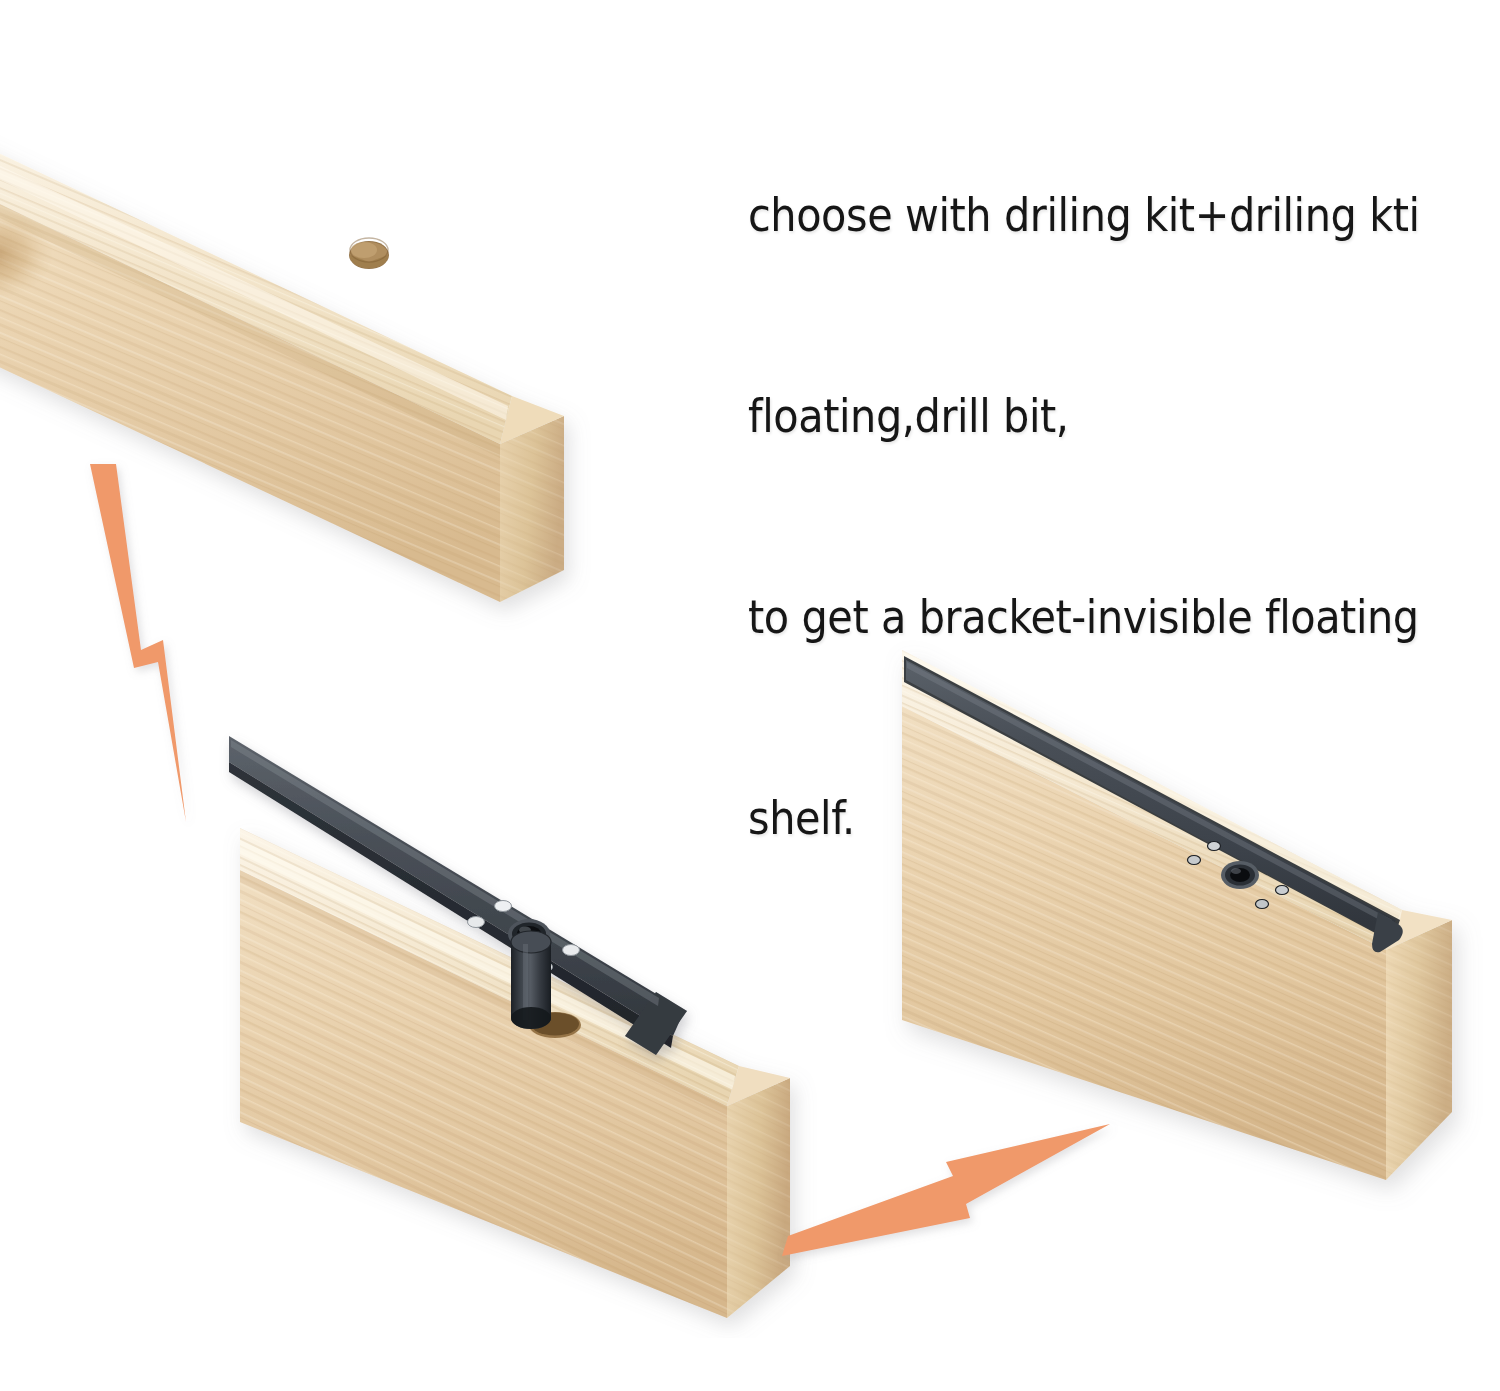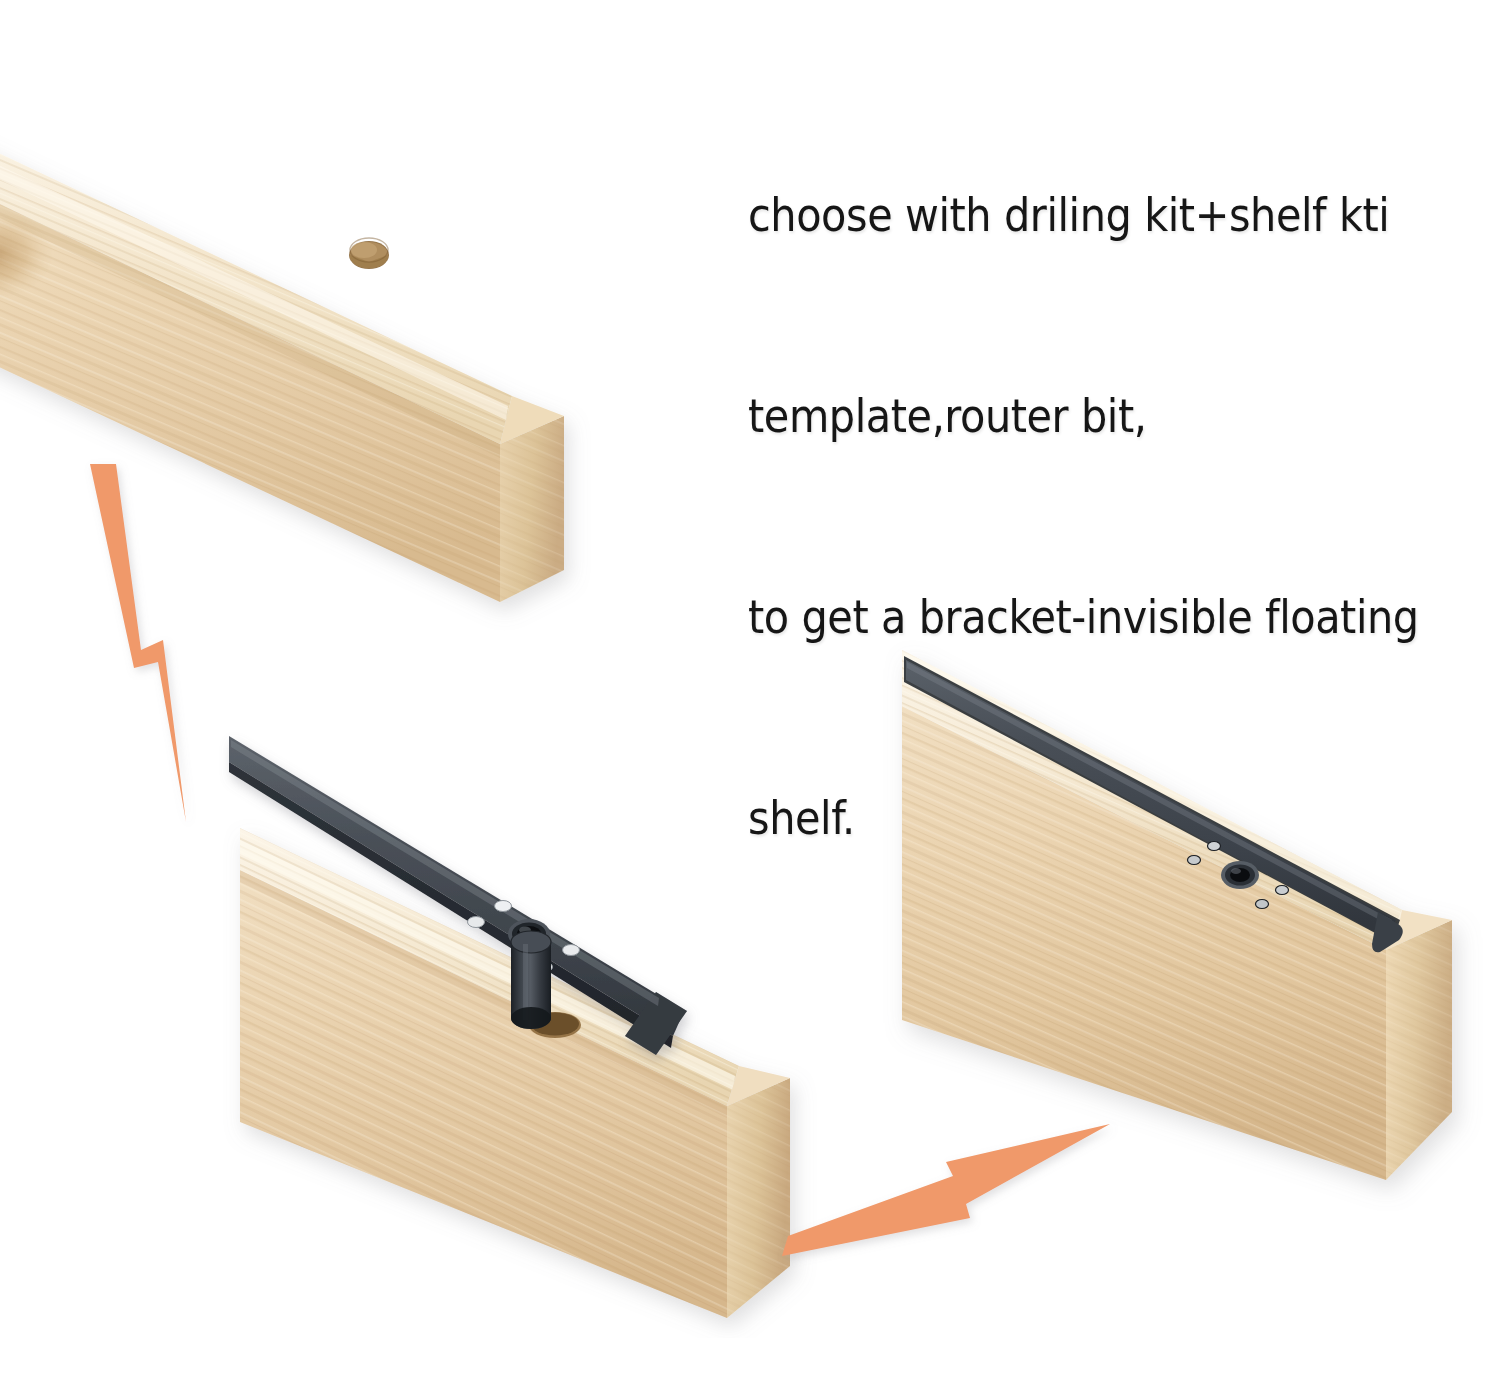--- a/index.html
+++ b/index.html
@@ -34,22 +34,22 @@
     text-shadow: 1px 2px 3px rgba(0,0,0,0.10);
   }
   #instructions .line { display: block; }
 </style>
 </head>
 <body>
 
 <div id="scene">
 
   <div id="instructions">
-    <span class="line">choose with driling kit+shelf kti</span>
-    <span class="line">template,router bit,</span>
+    <span class="line">choose with driling kit+driling kti</span>
+    <span class="line">floating,drill bit,</span>
     <span class="line">to get a bracket-invisible floating</span>
     <span class="line">shelf.</span>
   </div>
 
   <div>
     <svg width="640" height="640" viewBox="0 0 640 640" style="position:absolute; left:-40px; top:-8px;">
       <defs>
         <linearGradient id="s1face" x1="0" y1="0" x2="0.18" y2="1">
           <stop offset="0%" stop-color="#f2e0c3"></stop>
           <stop offset="30%" stop-color="#ecd6b4"></stop>

